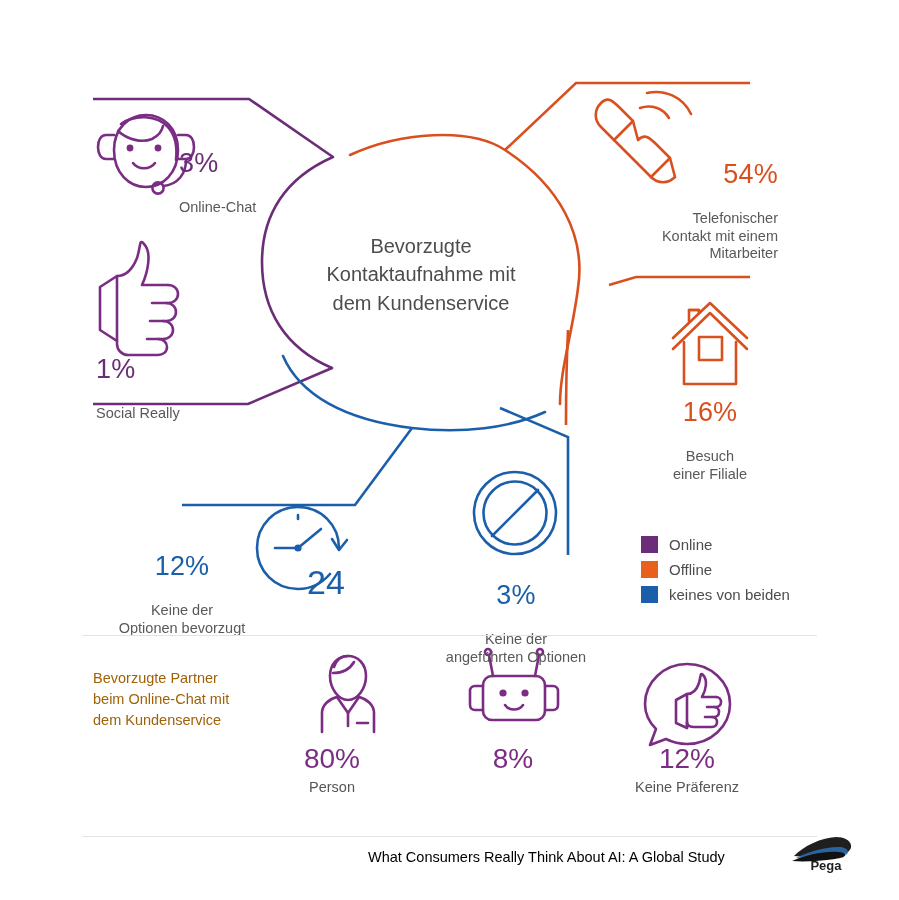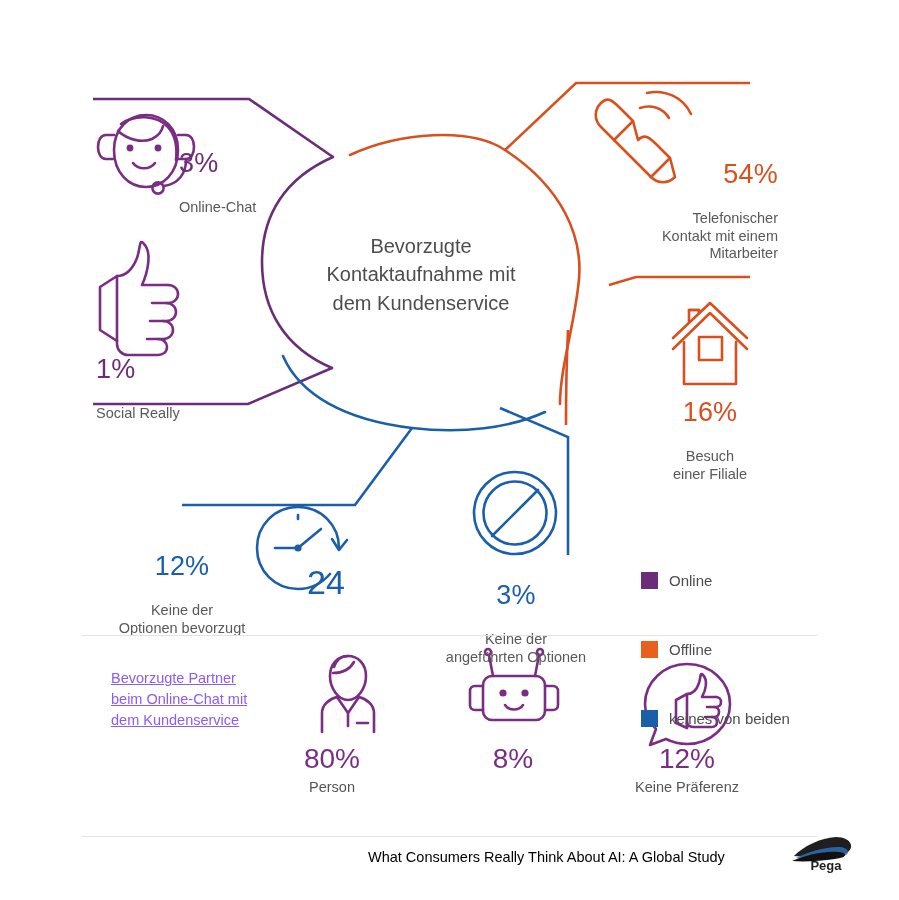--- a/index.html
+++ b/index.html
@@ -60,23 +60,22 @@
   }
 
   
   #legend {
     position: absolute;
     left: 641px;
     top: 528px;
   }
   .legend-row {
     display: flex;
-    align-items: flex-start;
+    align-items: flex-end;
     height: 25px;
-    margin-top: 44px;
   }
   .legend-sw {
     width: 17px;
     height: 17px;
     margin-right: 11px;
     flex: 0 0 auto;
   }
   .legend-tx {
     font-size: 15px;
     color: #4d4d4d;
@@ -90,28 +89,27 @@
     background: #e3e3e3;
   }
   #divider-bottom {
     position: absolute;
     left: 82px; top: 836px;
     width: 735px; height: 1px;
     background: #e3e3e3;
   }
   #bottom-intro {
     position: absolute;
-    left: 111px;
+    left: 93px;
     top: 668px;
     width: 215px;
     font-size: 14.5px;
-    color: #8b5cf6;
+    color: #a16207;
     line-height: 1.45;
     white-space: pre-line;
-    text-decoration: underline;
   }
   .bcol {
     position: absolute;
     top: 663px;
     width: 190px;
     text-align: center;
   }
   .bcol .icon-wrap { height: 72px; }
   .bcol .bpct {
     font-size: 28px;

